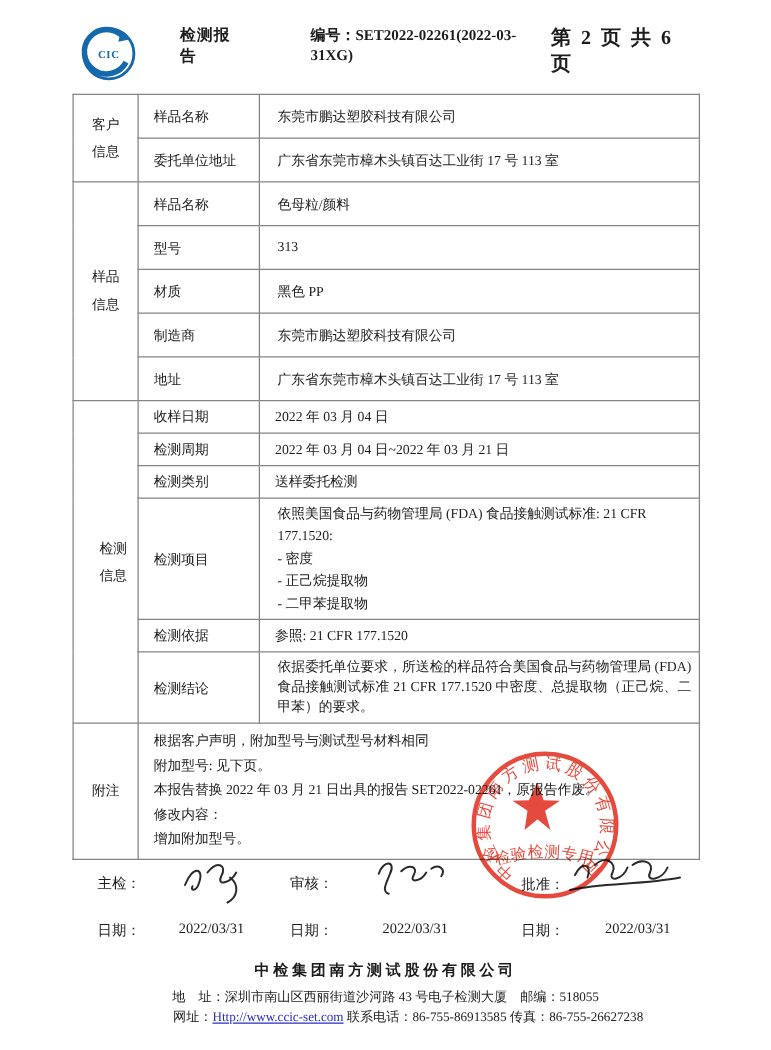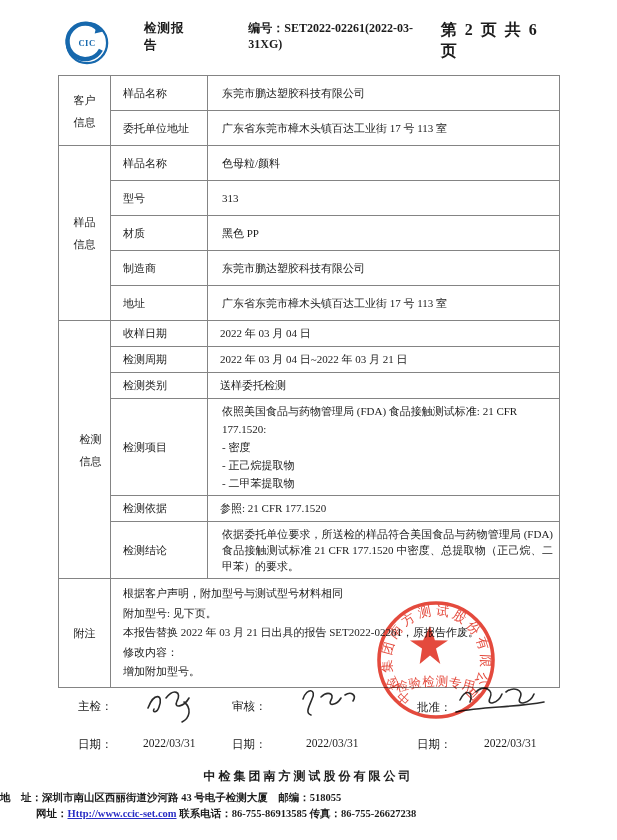--- a/index.html
+++ b/index.html
@@ -36,21 +36,21 @@
   .sig-svg { position: absolute; }
   .sig-svg path { fill: none; stroke: #2a2a2a; stroke-width: 1.6;
                   stroke-linecap: round; stroke-linejoin: round; }
   .date-val { font-size: 11.5px; }
   
   .stamp { position: absolute; left: 372px; top: 596px; width: 128px; height: 128px;
            opacity: 0.92; mix-blend-mode: multiply; pointer-events: none; }
   
   .foot-company { position: absolute; top: 768px; left: 0; width: 617px; text-align: center;
                   font-weight: bold; font-size: 12px; letter-spacing: 3px; }
-  .foot-line { position: absolute; left: 0; width: 617px; text-align: left; font-size: 10.5px; font-weight: bold; }
+  .foot-line { position: absolute; left: 0; width: 617px; text-align: center; font-size: 10.5px; }
   .foot-line.l1 { top: 791px; }
   .foot-line.l2 { top: 807px; padding-left: 36px; }
   .foot-link { color: #2a2ec4; text-decoration: underline; }
 </style>
 </head>
 <body>
 
 <div class="page">
 
   <div class="hdr">

